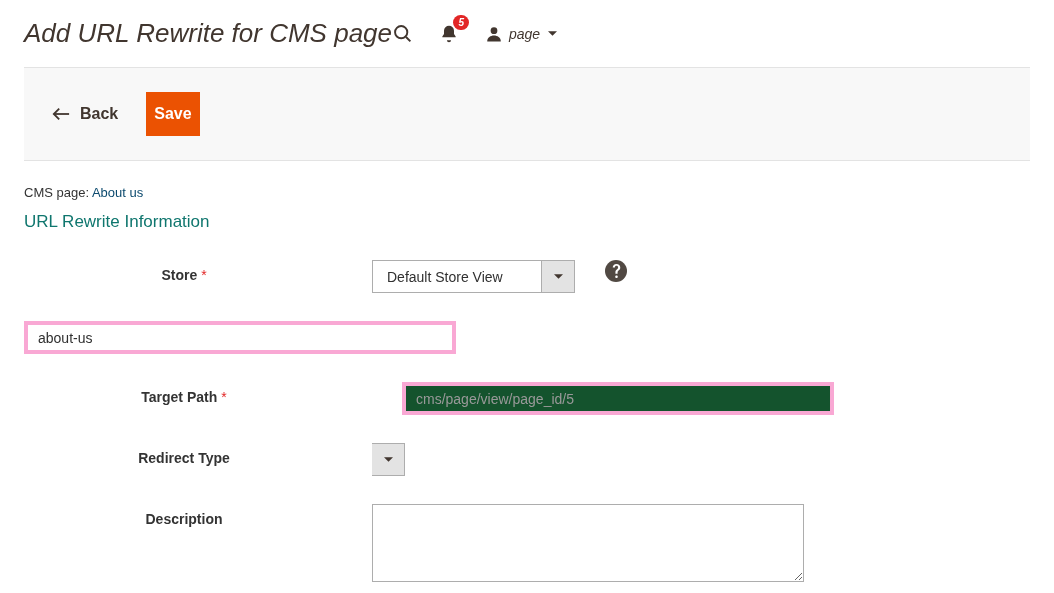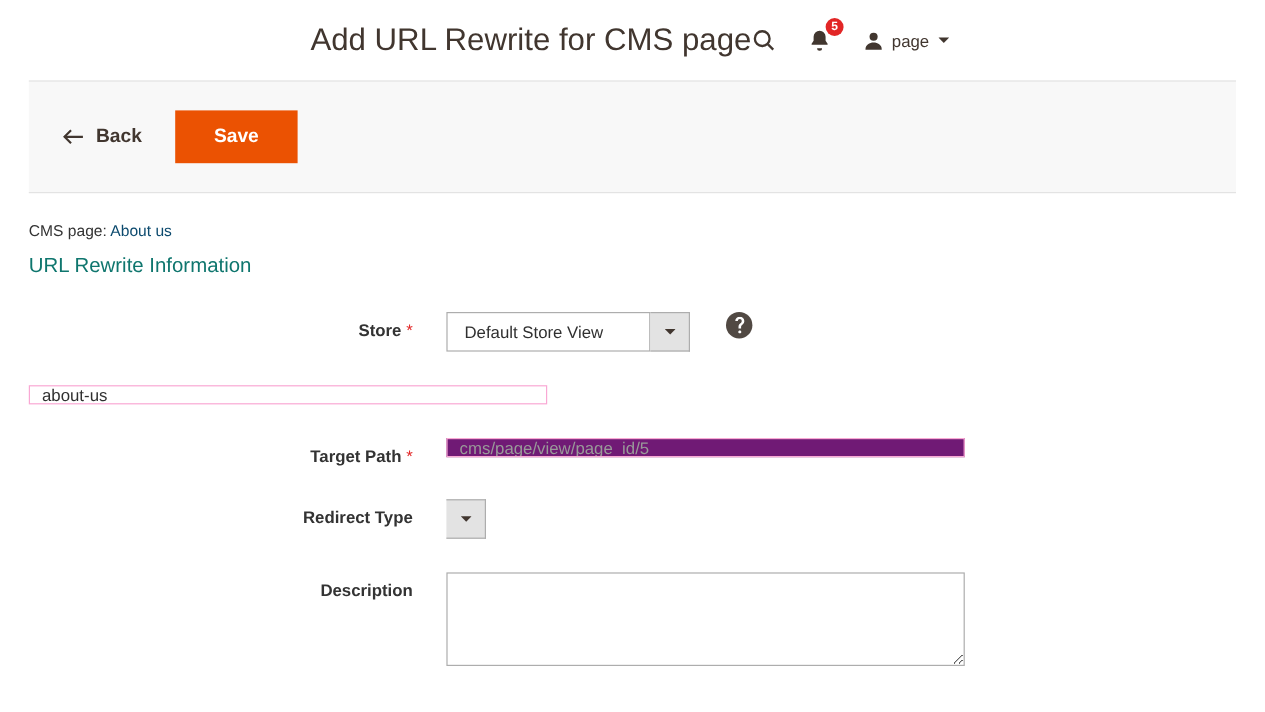--- a/index.html
+++ b/index.html
@@ -1,42 +1,42 @@
 <!DOCTYPE html>
 <html><head>
 <meta charset="utf-8">
 <style>
 * { box-sizing: border-box; margin: 0; padding: 0; }
 body { font-family: 'Helvetica Neue', Helvetica, Arial, sans-serif; color: #333; background: #fff; font-size: 14px; }
 .container { width: 1054px; margin: 0; }
-.header { display: flex; align-items: center; justify-content: center; padding: 18px 28px 18px 24px; }
+.header { display: flex; align-items: center; justify-content: flex-start; padding: 18px 28px 18px 24px; font-style: italic; }
 .page-title { font-size: 26px; font-weight: 400; color: #41362f; }
 .header-actions { display: flex; align-items: center; gap: 26px; }
 .icon-btn { cursor: pointer; position: relative; display: flex; align-items: center; }
 .badge { position: absolute; top: -9px; right: -10px; background: #e22626; color: #fff; border-radius: 9px; font-size: 10px; font-weight: 700; padding: 1px 5px; line-height: 13px; min-width: 15px; text-align: center; }
 .admin-menu { display: flex; align-items: center; gap: 6px; cursor: pointer; color: #41362f; }
 .admin-menu .caret { margin-left: 2px; }
 .toolbar { background: #f8f8f8; border-top: 1px solid #e3e3e3; border-bottom: 1px solid #e3e3e3; padding: 24px 28px; display: flex; align-items: center; gap: 28px; margin: 0 24px; }
 .back-btn { display: flex; align-items: center; gap: 10px; color: #41362f; font-size: 16px; font-weight: 600; cursor: pointer; background: none; border: none; }
-.save-btn { background: #eb5202; color: #fff; border: none; font-size: 16px; font-weight: 600; padding: 13px 32px; cursor: pointer; }
+.save-btn { background: #eb5202; color: #fff; border: none; font-size: 16px; font-weight: 600; padding: 13px 8px; cursor: pointer; }
 .content { padding: 24px; }
 .cms-page-line { color: #333; font-size: 13px; margin-bottom: 12px; }
 .cms-page-line a { color: #0c4a6e; text-decoration: none; }
 .section-title { font-size: 17px; color: #0f766e; font-weight: 400; margin-bottom: 28px; }
 .form-row { display: flex; align-items: flex-start; margin-bottom: 28px; }
-.form-label { width: 348px; text-align: right; padding-right: 28px; padding-top: 7px; color: #333; font-size: 14px; font-weight: 600; }
+.form-label { width: 348px; text-align: center; padding-right: 28px; padding-top: 7px; color: #333; font-size: 14px; font-weight: 600; }
 .form-label .req { color: #e22626; margin-left: 4px; font-weight: 400; }
 .form-control-wrap { display: flex; align-items: flex-start; gap: 16px; position: relative; }
 .select-wrap { display: flex; }
 .select-box { border: 1px solid #adadad; background: #fff; height: 33px; display: flex; align-items: center; padding: 0 14px; font-size: 14px; color: #303030; min-width: 170px; }
 .select-caret { width: 33px; height: 33px; border: 1px solid #adadad; border-left: none; background: #e3e3e3; display: flex; align-items: center; justify-content: center; cursor: pointer; }
 .select-caret svg { width: 9px; height: 9px; }
 .help-icon { width: 22px; height: 22px; border-radius: 50%; background: #514943; color: #fff; display: flex; align-items: center; justify-content: center; font-weight: 700; font-size: 14px; cursor: pointer; margin-left: 14px; }
-.text-input { border: 1px solid #f9a8d4; height: 16px; padding: 0 10px; font-size: 14px; width: 432px; font-family: inherit; color: #303030; }
-.text-input[readonly] { background: #701a75; color: #999; }
+.text-input { border: 4px solid #f9a8d4; height: 33px; padding: 0 10px; font-size: 14px; width: 432px; font-family: inherit; color: #303030; }
+.text-input[readonly] { background: #14532d; color: #999; margin-left: 30px; }
 .textarea { border: 1px solid #adadad; width: 432px; height: 78px; padding: 6px 10px; font-size: 14px; font-family: inherit; resize: both; }
 .select-redirect .select-box { min-width: 131px; }
 </style>
 </head>
 <body>
 
 <div class="container">
   <div class="header">
     <h1 class="page-title">Add URL Rewrite for CMS page</h1>
     <div class="header-actions">

